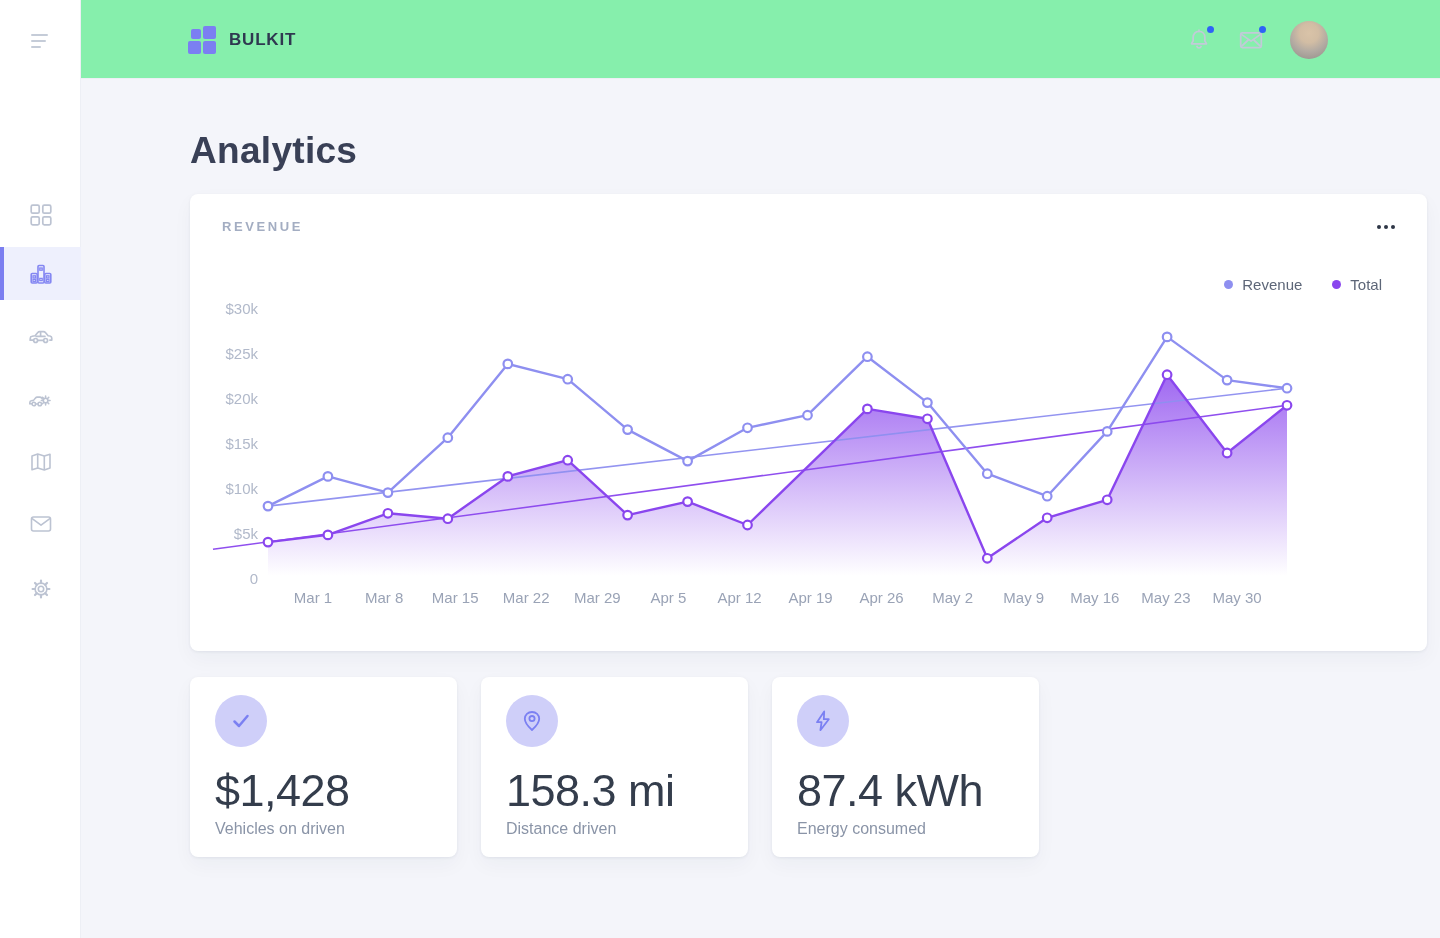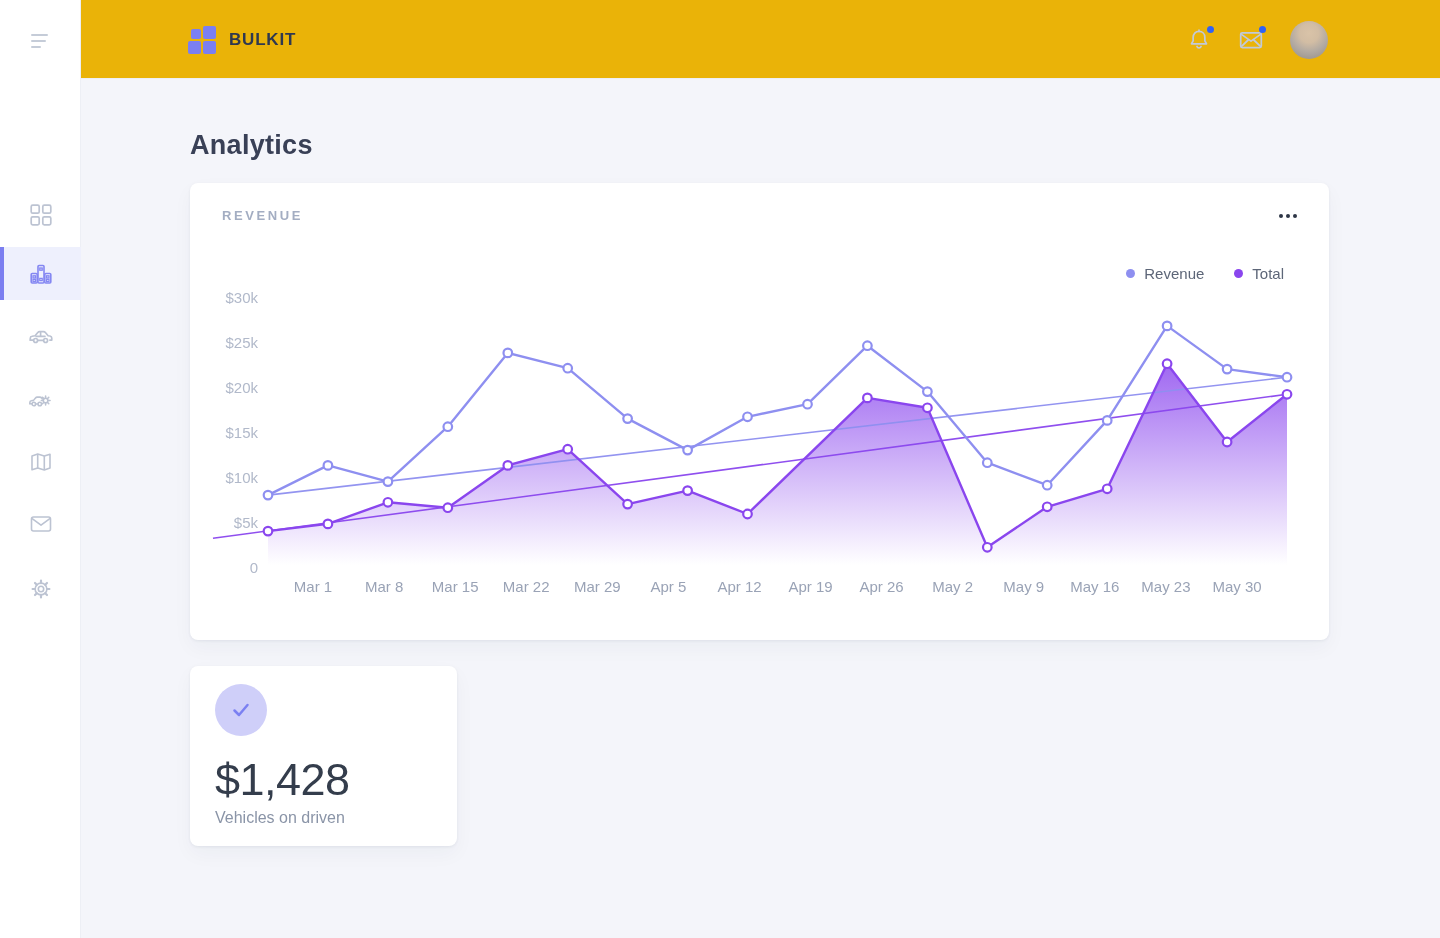--- a/index.html
+++ b/index.html
@@ -1,20 +1,20 @@
 <!DOCTYPE html>
 <html><head>
 <meta charset="utf-8">
 <style>
   * { margin:0; padding:0; box-sizing:border-box; }
   html,body { width:1440px; height:938px; overflow:hidden; background:#fff;
     font-family:"Liberation Sans", sans-serif; }
 
   
-  .topbar { position:absolute; left:0; top:0; right:0; height:79px; background:#eab308;
+  .topbar { position:absolute; left:0; top:0; right:0; height:79px; background:#86efac;
     border-bottom:1px solid #edeff5; z-index:2; }
   .brand { position:absolute; left:188px; top:26px; display:flex; align-items:center; gap:13px; }
   .logo-grid { width:28px; height:28px; display:grid; grid-template-columns:13px 13px;
     grid-template-rows:13px 13px; gap:2px; }
   .logo-grid i { background:#7b7ff2; border-radius:2px; display:block; }
   .logo-grid i.small { width:10px; height:10px; justify-self:end; align-self:end; }
   .brand-name { font-size:17px; font-weight:700; letter-spacing:.8px; color:#2f3850; }
   .top-actions { position:absolute; right:112px; top:0; height:79px; display:flex;
     align-items:center; gap:26px; }
   .icon-btn { position:relative; width:26px; height:26px; display:flex; align-items:center;
@@ -33,27 +33,27 @@
   .burger i { display:block; height:2.5px; border-radius:2px; background:#c5ccd8; }
   .burger i:nth-child(1){ width:17px; } .burger i:nth-child(2){ width:15px; } .burger i:nth-child(3){ width:10px; }
   .side-item { position:absolute; left:0; width:81px; height:53px; display:flex;
     align-items:center; justify-content:center; cursor:pointer; }
   .side-item.active { background:#eef0fd; border-left:4px solid #7b7ef0; padding-right:4px; }
 
   
   .main { position:absolute; left:81px; top:79px; right:0; bottom:0; background:#f4f5fa;
     overflow:hidden; }
   .content { padding:51px 0 0 109px; width:1248px; }
-  h1.page-title { font-size:27px; font-weight:700; color:#394056; letter-spacing:.3px;
+  h1.page-title { font-size:37px; font-weight:700; color:#394056; letter-spacing:.3px;
     margin-bottom:22px; }
 
   
   .card { background:#fff; border-radius:8px;
     box-shadow:0 1px 3px rgba(25,42,70,.07), 0 8px 20px rgba(25,42,70,.04); }
-  .chart-card { position:relative; width:1139px; height:457px; }
+  .chart-card { position:relative; width:1237px; height:457px; }
   .chart-head { position:absolute; top:0; left:0; right:0; display:flex;
     justify-content:space-between; align-items:flex-start; padding:25px 30px 0 32px; z-index:2; }
   .chart-title { font-size:13px; font-weight:600; letter-spacing:2.6px; color:#a3adc2; }
   .dots-menu { display:flex; gap:3px; padding:6px 2px; cursor:pointer; }
   .dots-menu i { width:4px; height:4px; border-radius:50%; background:#2e3646; display:block; }
   .legend { position:absolute; top:82px; right:45px; display:flex; gap:30px;
     align-items:center; z-index:2; }
   .legend-item { display:flex; align-items:center; gap:9px; cursor:pointer; }
   .legend-item .dot { width:9px; height:9px; border-radius:50%; background:#8e8ff0; }
   .legend-item .lbl { font-size:15px; color:#5d6678; }
@@ -277,15 +277,34 @@
     <div class="stats-row">
       <div class="card stat-card">
         <span class="stat-icon">
           <svg class="ic" width="26" height="26" viewBox="0 0 26 26" fill="none" stroke="#7b80f2" stroke-width="2.5" stroke-linecap="round" stroke-linejoin="round">
             <path d="M6.5 13.5 L11 18 L19.5 8"></path>
           </svg>
         </span>
         <div class="stat-value">$1,428</div>
         <div class="stat-label">Vehicles on driven</div>
       </div>
+      <div class="card stat-card">
+        <span class="stat-icon">
+          <svg class="ic" width="26" height="26" viewBox="0 0 26 26" fill="none" stroke="#7b80f2" stroke-width="1.8" stroke-linejoin="round">
+            <path d="M13 22 C13 22 5.8 15.6 5.8 10.8 C5.8 6.7 9 4 13 4 C17 4 20.2 6.7 20.2 10.8 C20.2 15.6 13 22 13 22 Z"></path>
+            <circle cx="13" cy="10.6" r="2.6"></circle>
+          </svg>
+        </span>
+        <div class="stat-value">158.3 mi</div>
+        <div class="stat-label">Distance driven</div>
+      </div>
+      <div class="card stat-card">
+        <span class="stat-icon">
+          <svg class="ic" width="26" height="26" viewBox="0 0 26 26" fill="none" stroke="#7b80f2" stroke-width="1.8" stroke-linejoin="round">
+            <path d="M14.2 3.5 L7 14.2 h4.6 L10.4 22.2 L18.8 11.2 h-5 Z"></path>
+          </svg>
+        </span>
+        <div class="stat-value">87.4 kWh</div>
+        <div class="stat-label">Energy consumed</div>
+      </div>
     </div>
   </div>
 </div>
 
 </body></html>

